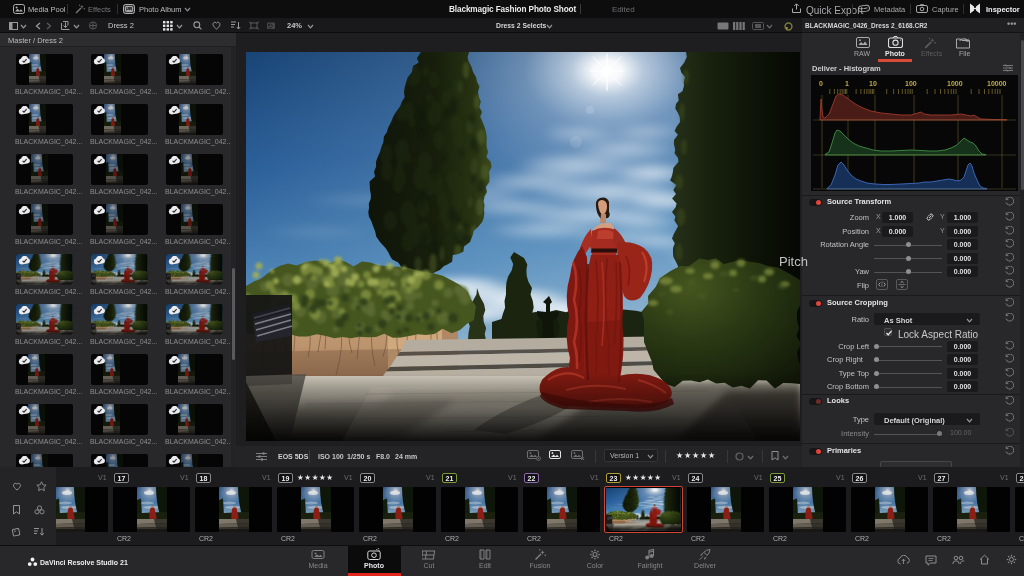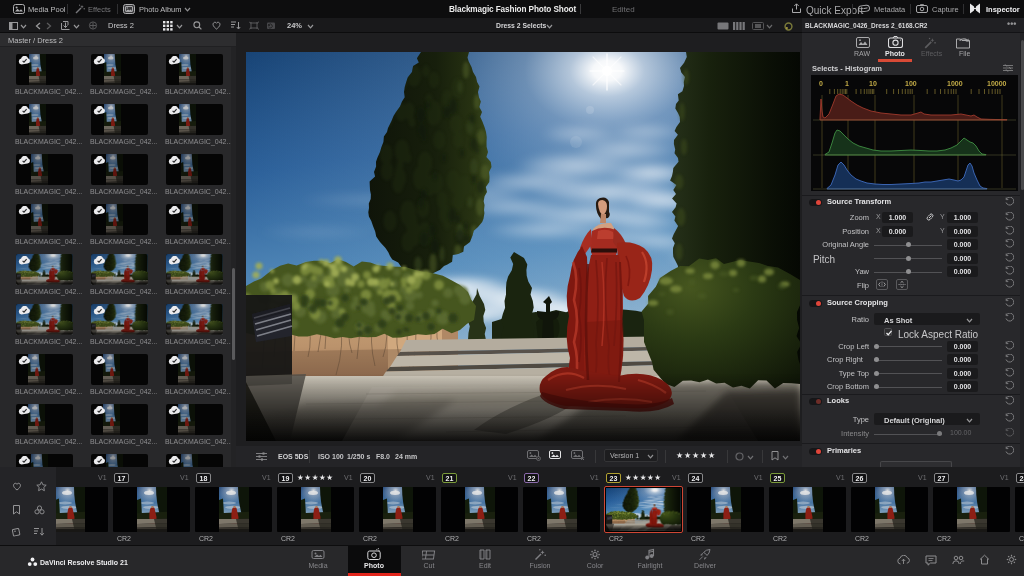--- a/index.html
+++ b/index.html
@@ -1024,21 +1024,21 @@
     <path d="M7,1 l0.5,1.2 L8.7,2.7 l-1.2,0.5 L7,4.4 l-0.5,-1.2 L5.3,2.7 l1.2,-0.5 Z" fill="#5c5c5f"></path>
     <circle cx="9.2" cy="4.8" r="0.7" fill="#5c5c5f"></circle>
     <circle cx="4.6" cy="1.2" r="0.6" fill="#5c5c5f"></circle>
   </svg>
 <div class="a tx" style="left:921px;top:50px;color:#5c5c5f;font-size:7px">Effects</div>
 <svg class="a" style="left:956px;top:37px" width="14" height="12" viewBox="0 0 14 12">
     <path d="M0.5,2 L4.5,2 L6,3.5 L13.5,3.5 L13.5,11 L0.5,11 Z" fill="none" stroke="#aaaaac"></path>
     <path d="M3,3.5 C5,1 9,0.5 11.5,2.5 L12.5,1.5 L12.8,4.8 L9.5,4.5 L10.5,3.5 C8.5,2 5.5,2.5 4.5,4" fill="#aaaaac" opacity="0.9"></path>
   </svg>
 <div class="a tx" style="left:959px;top:50px;color:#a5a5a7;font-size:7px">File</div>
-<div class="a tx" style="left:812px;top:64px;color:#d0d0d2;font-size:7.5px;font-weight:bold">Selects - Histogram</div>
+<div class="a tx" style="left:812px;top:64px;color:#d0d0d2;font-size:7.5px;font-weight:bold">Deliver - Histogram</div>
 <svg class="a" style="left:1003px;top:64px" width="10" height="8" viewBox="0 0 10 8">
     <path d="M0,1.5 L10,1.5 M0,4 L10,4 M0,6.5 L10,6.5" stroke="#8a8a8c" stroke-width="0.8"></path>
     <path d="M2,0.3 L4,2.7 M6,2.8 L8,5.2 M3,5.3 L5,7.7" stroke="#8a8a8c" stroke-width="0.8"></path>
   </svg>
 <svg class="a" style="left:811px;top:75px" width="207" height="116" viewBox="0 0 207 116">
     <rect width="207" height="116" fill="#070708"></rect>
     <line x1="11" y1="20" x2="11" y2="113" stroke="#6e622c" stroke-width="0.7" opacity="0.8"></line>
     <line x1="37" y1="20" x2="37" y2="113" stroke="#6e622c" stroke-width="0.7" opacity="0.8"></line>
     <line x1="64" y1="20" x2="64" y2="113" stroke="#6e622c" stroke-width="0.7" opacity="0.8"></line>
     <line x1="103" y1="20" x2="103" y2="113" stroke="#6e622c" stroke-width="0.7" opacity="0.8"></line>
@@ -1120,29 +1120,29 @@
 <div class="a tx" style="left:779px;top:226.5px;width:90px;text-align:right;color:#c2c2c4;font-size:7.5px">Position</div>
 <div class="a tx" style="left:876px;top:226.5px;color:#98989a;font-size:7px">X</div>
 <div class="a" style="left:882px;top:225.5px;width:31px;height:11px;background:#1a1a1c;border-radius:2px"></div>
 <div class="a tx" style="left:882px;top:227.5px;width:31px;text-align:center;color:#e2e2e4;font-size:7px;font-weight:bold">0.000</div>
 <div class="a tx" style="left:940px;top:226.5px;color:#98989a;font-size:7px">Y</div>
 <div class="a" style="left:947px;top:225.5px;width:31px;height:11px;background:#1a1a1c;border-radius:2px"></div>
 <div class="a tx" style="left:947px;top:227.5px;width:31px;text-align:center;color:#e2e2e4;font-size:7px;font-weight:bold">0.000</div>
 <svg class="a" style="left:1005px;top:225.5px" width="9" height="9" viewBox="0 0 9 9">
     <path d="M1.2,2.2 A4 4 0 1 1 1,5.5 M1.2,0.5 L1.2,2.6 L3.3,2.6" fill="none" stroke="#7a7a7c" stroke-width="1"></path>
   </svg>
-<div class="a tx" style="left:779px;top:240px;width:90px;text-align:right;color:#c2c2c4;font-size:7.5px">Original Angle</div>
+<div class="a tx" style="left:779px;top:240px;width:90px;text-align:right;color:#c2c2c4;font-size:7.5px">Rotation Angle</div>
 <div class="a" style="left:874px;top:244.5px;width:68px;height:1.2px;background:#525255"></div>
 <div class="a" style="left:905.5px;top:242px;width:5px;height:5px;background:#8f8f91;border-radius:50%"></div>
 <div class="a" style="left:947px;top:239px;width:31px;height:11px;background:#1a1a1c;border-radius:2px"></div>
 <div class="a tx" style="left:947px;top:241px;width:31px;text-align:center;color:#e2e2e4;font-size:7px;font-weight:bold">0.000</div>
 <svg class="a" style="left:1005px;top:239px" width="9" height="9" viewBox="0 0 9 9">
     <path d="M1.2,2.2 A4 4 0 1 1 1,5.5 M1.2,0.5 L1.2,2.6 L3.3,2.6" fill="none" stroke="#7a7a7c" stroke-width="1"></path>
   </svg>
-<div class="a tx" style="left:779px;top:253.5px;width:90px;text-align:center;color:#c2c2c4;font-size:10px">Pitch</div>
+<div class="a tx" style="left:779px;top:253.5px;width:90px;text-align:left;color:#c2c2c4;font-size:13px">Pitch</div>
 <div class="a" style="left:874px;top:258.0px;width:68px;height:1.2px;background:#525255"></div>
 <div class="a" style="left:905.5px;top:255.5px;width:5px;height:5px;background:#8f8f91;border-radius:50%"></div>
 <div class="a" style="left:947px;top:252.5px;width:31px;height:11px;background:#1a1a1c;border-radius:2px"></div>
 <div class="a tx" style="left:947px;top:254.5px;width:31px;text-align:center;color:#e2e2e4;font-size:7px;font-weight:bold">0.000</div>
 <svg class="a" style="left:1005px;top:252.5px" width="9" height="9" viewBox="0 0 9 9">
     <path d="M1.2,2.2 A4 4 0 1 1 1,5.5 M1.2,0.5 L1.2,2.6 L3.3,2.6" fill="none" stroke="#7a7a7c" stroke-width="1"></path>
   </svg>
 <div class="a tx" style="left:779px;top:267px;width:90px;text-align:right;color:#c2c2c4;font-size:7.5px">Yaw</div>
 <div class="a" style="left:874px;top:271.5px;width:68px;height:1.2px;background:#525255"></div>
 <div class="a" style="left:905.5px;top:269px;width:5px;height:5px;background:#8f8f91;border-radius:50%"></div>

